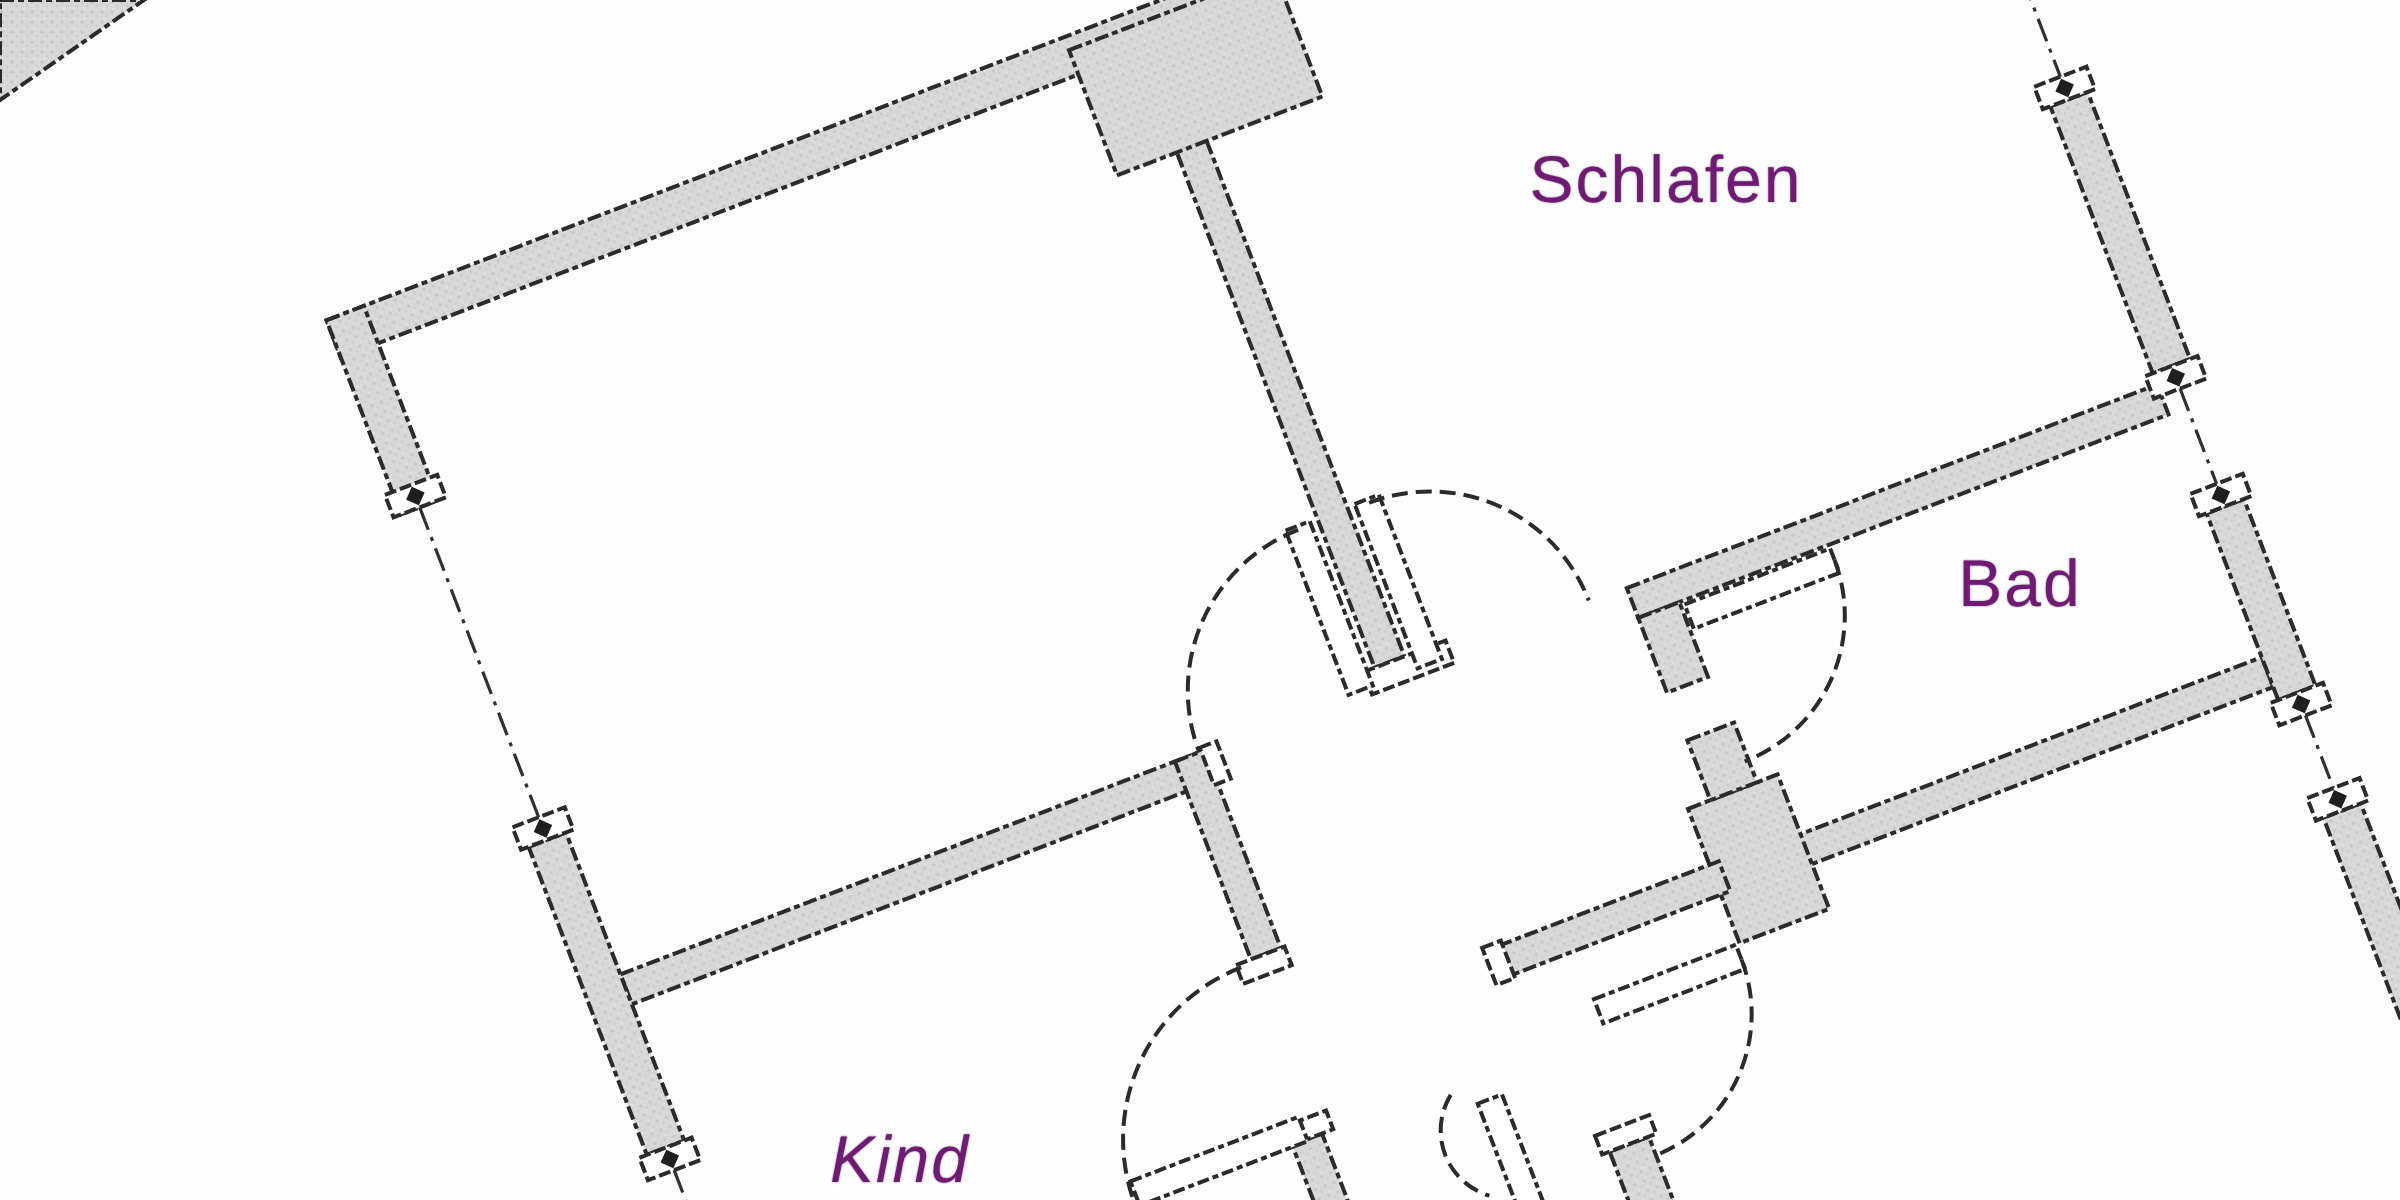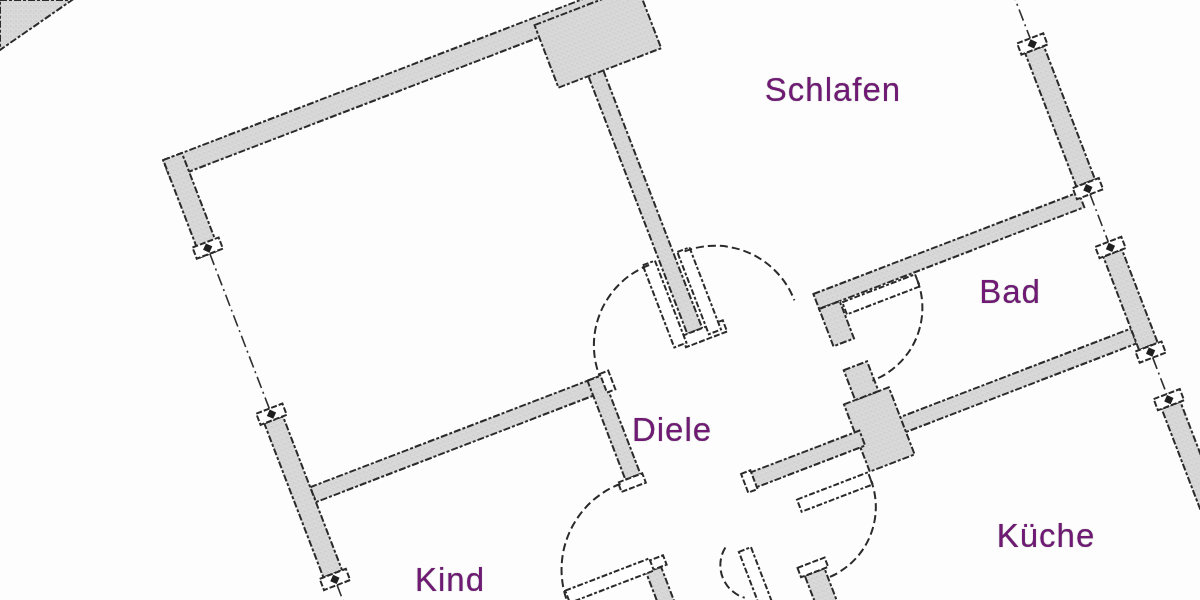--- a/index.html
+++ b/index.html
@@ -102,16 +102,14 @@
       <rect x="944.5" y="407.5" width="7" height="7" transform="rotate(45 948 411)" class="tick"></rect>
       <rect x="944.5" y="562.5" width="7" height="7" transform="rotate(45 948 566)" class="tick"></rect>
       <rect x="944.5" y="625.5" width="7" height="7" transform="rotate(45 948 629)" class="tick"></rect>
       <rect x="944.5" y="737.5" width="7" height="7" transform="rotate(45 948 741)" class="tick"></rect>
       <rect x="944.5" y="788.5" width="7" height="7" transform="rotate(45 948 792)" class="tick"></rect>
     </g>
   </svg>
 
   <div class="room-label" style="left:833px; top:90px;">Schlafen</div>
   <div class="room-label" style="left:1010px; top:292px;">Bad</div>
-  <div class="room-label" style="left:672px; top:430px;">Diele</div>
-  <div class="room-label" style="left:1046px; top:536px;">Küche</div>
-  <div class="room-label" style="left:450px; top:580px;">Kind</div>
+  <div class="room-label" style="left:450px; top:580px;font-style:italic;">Kind</div>
 </div>
 
 </body></html>

